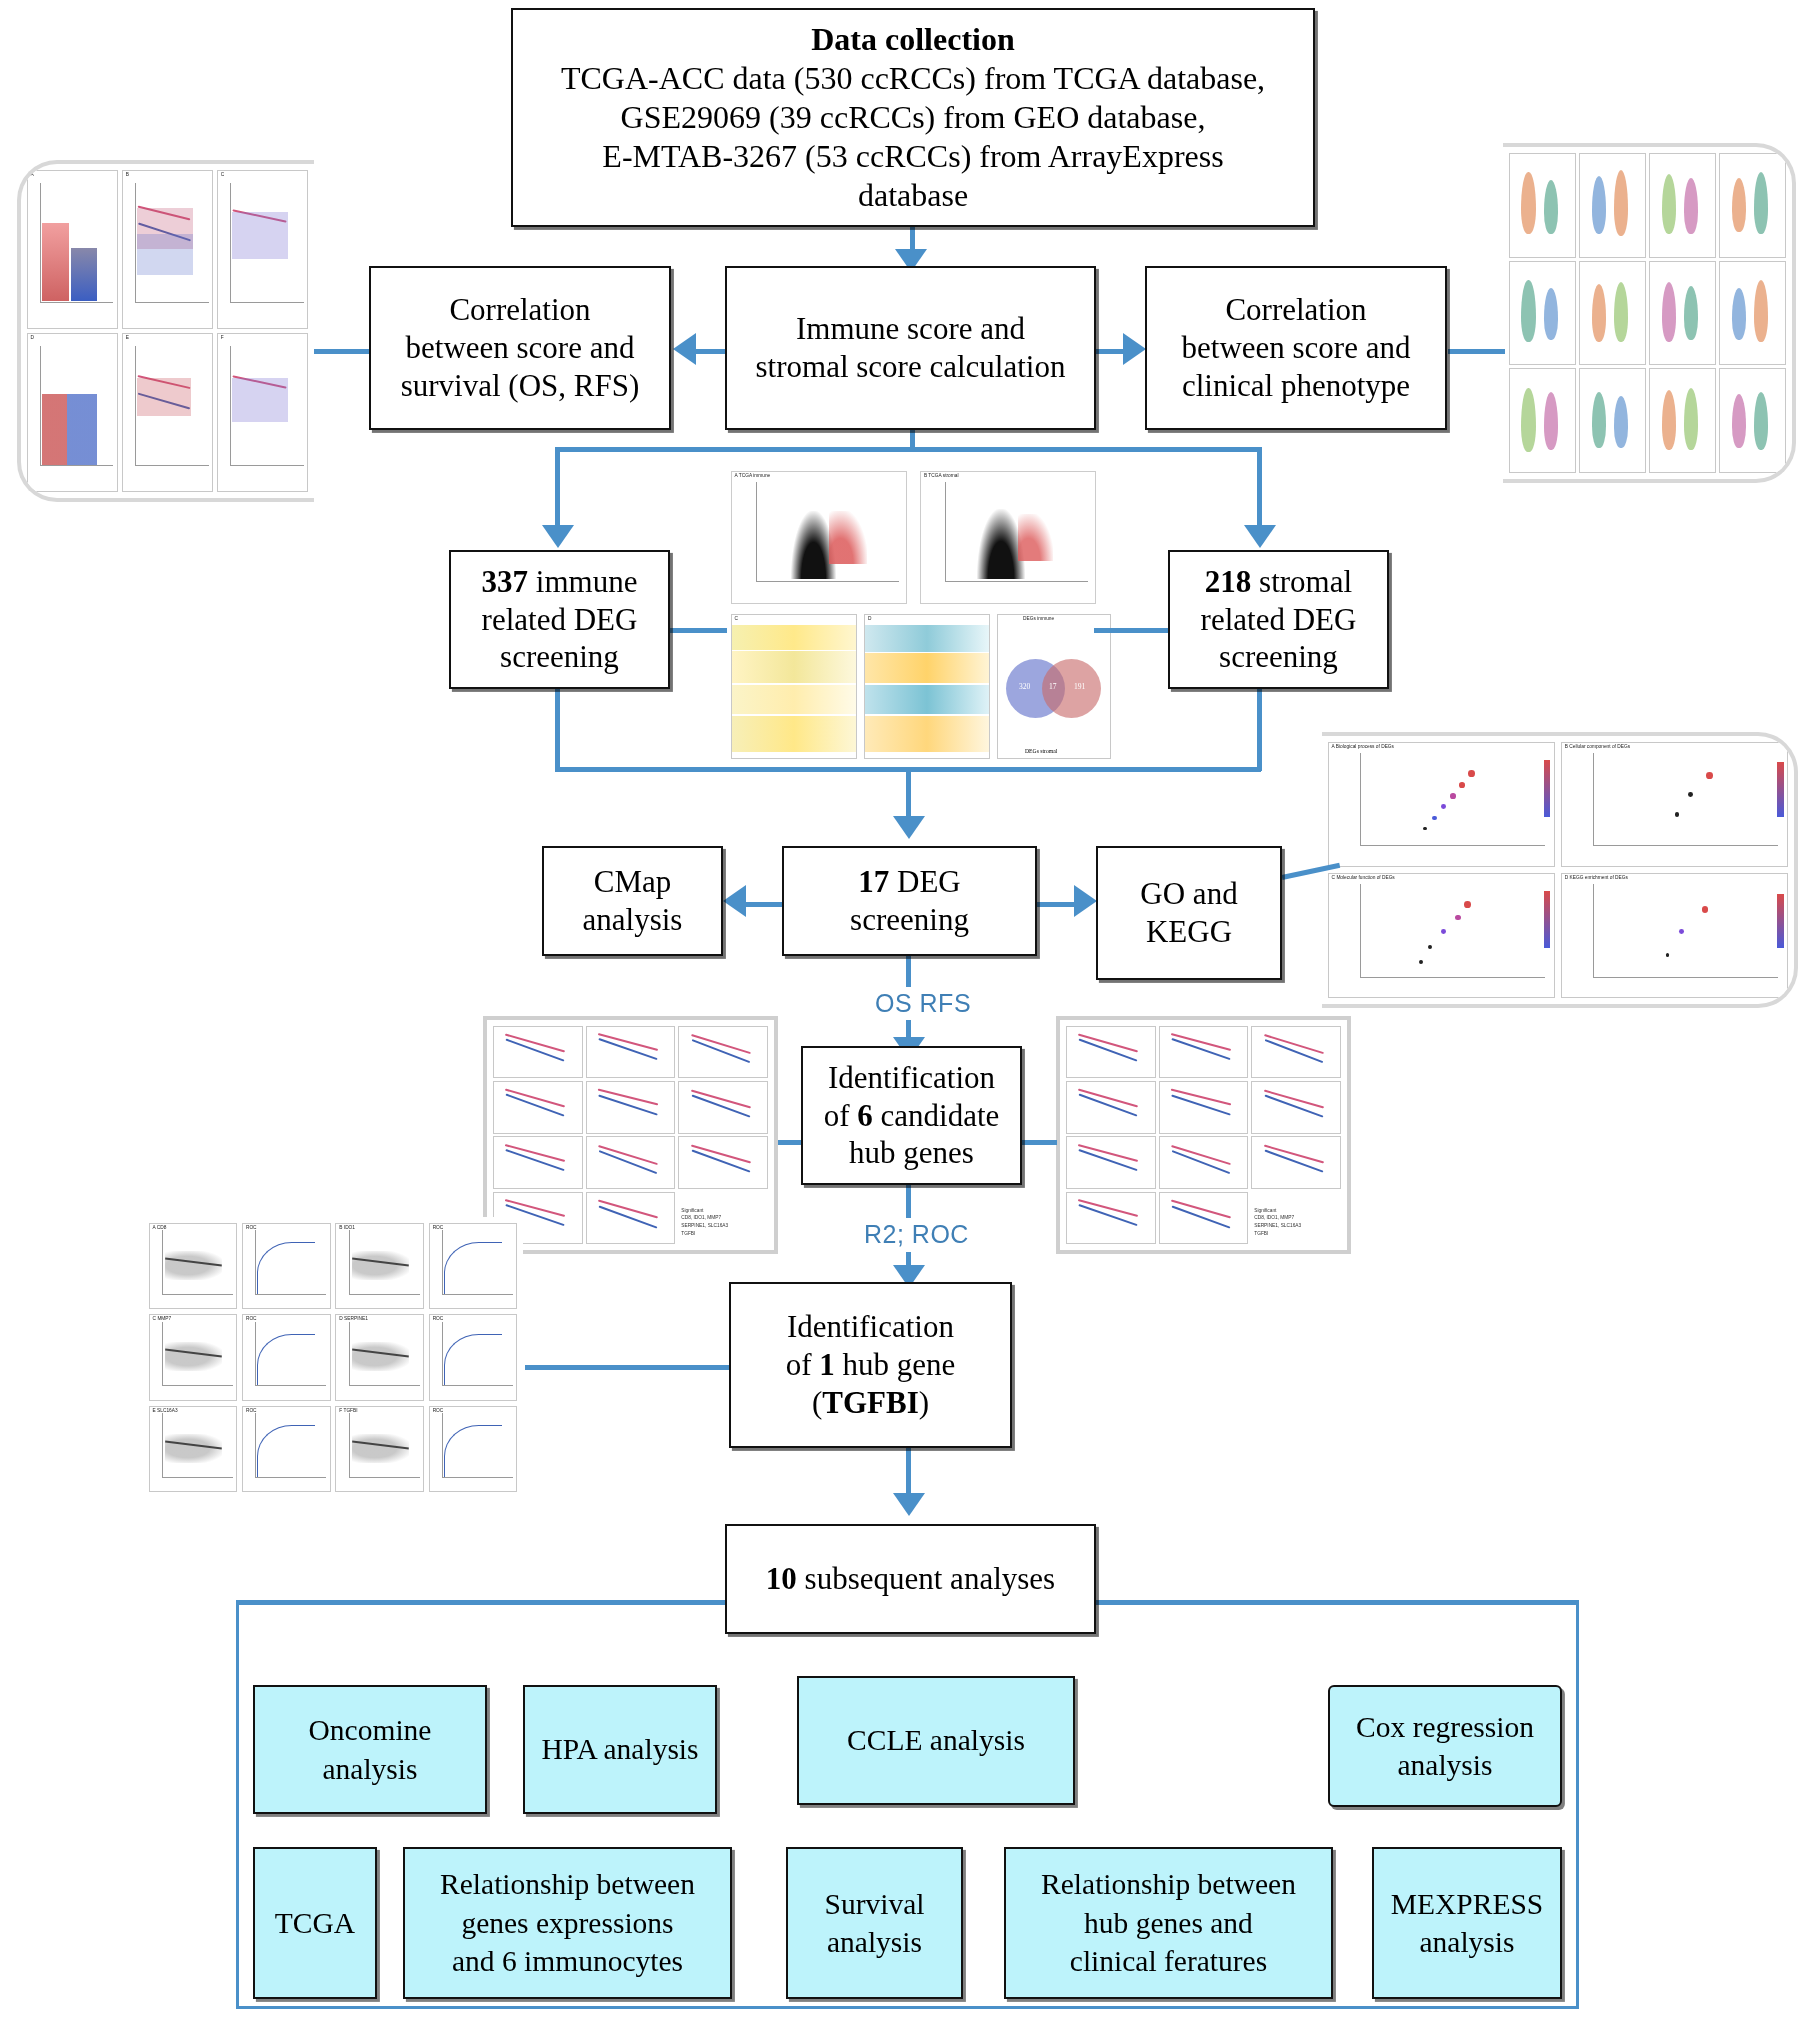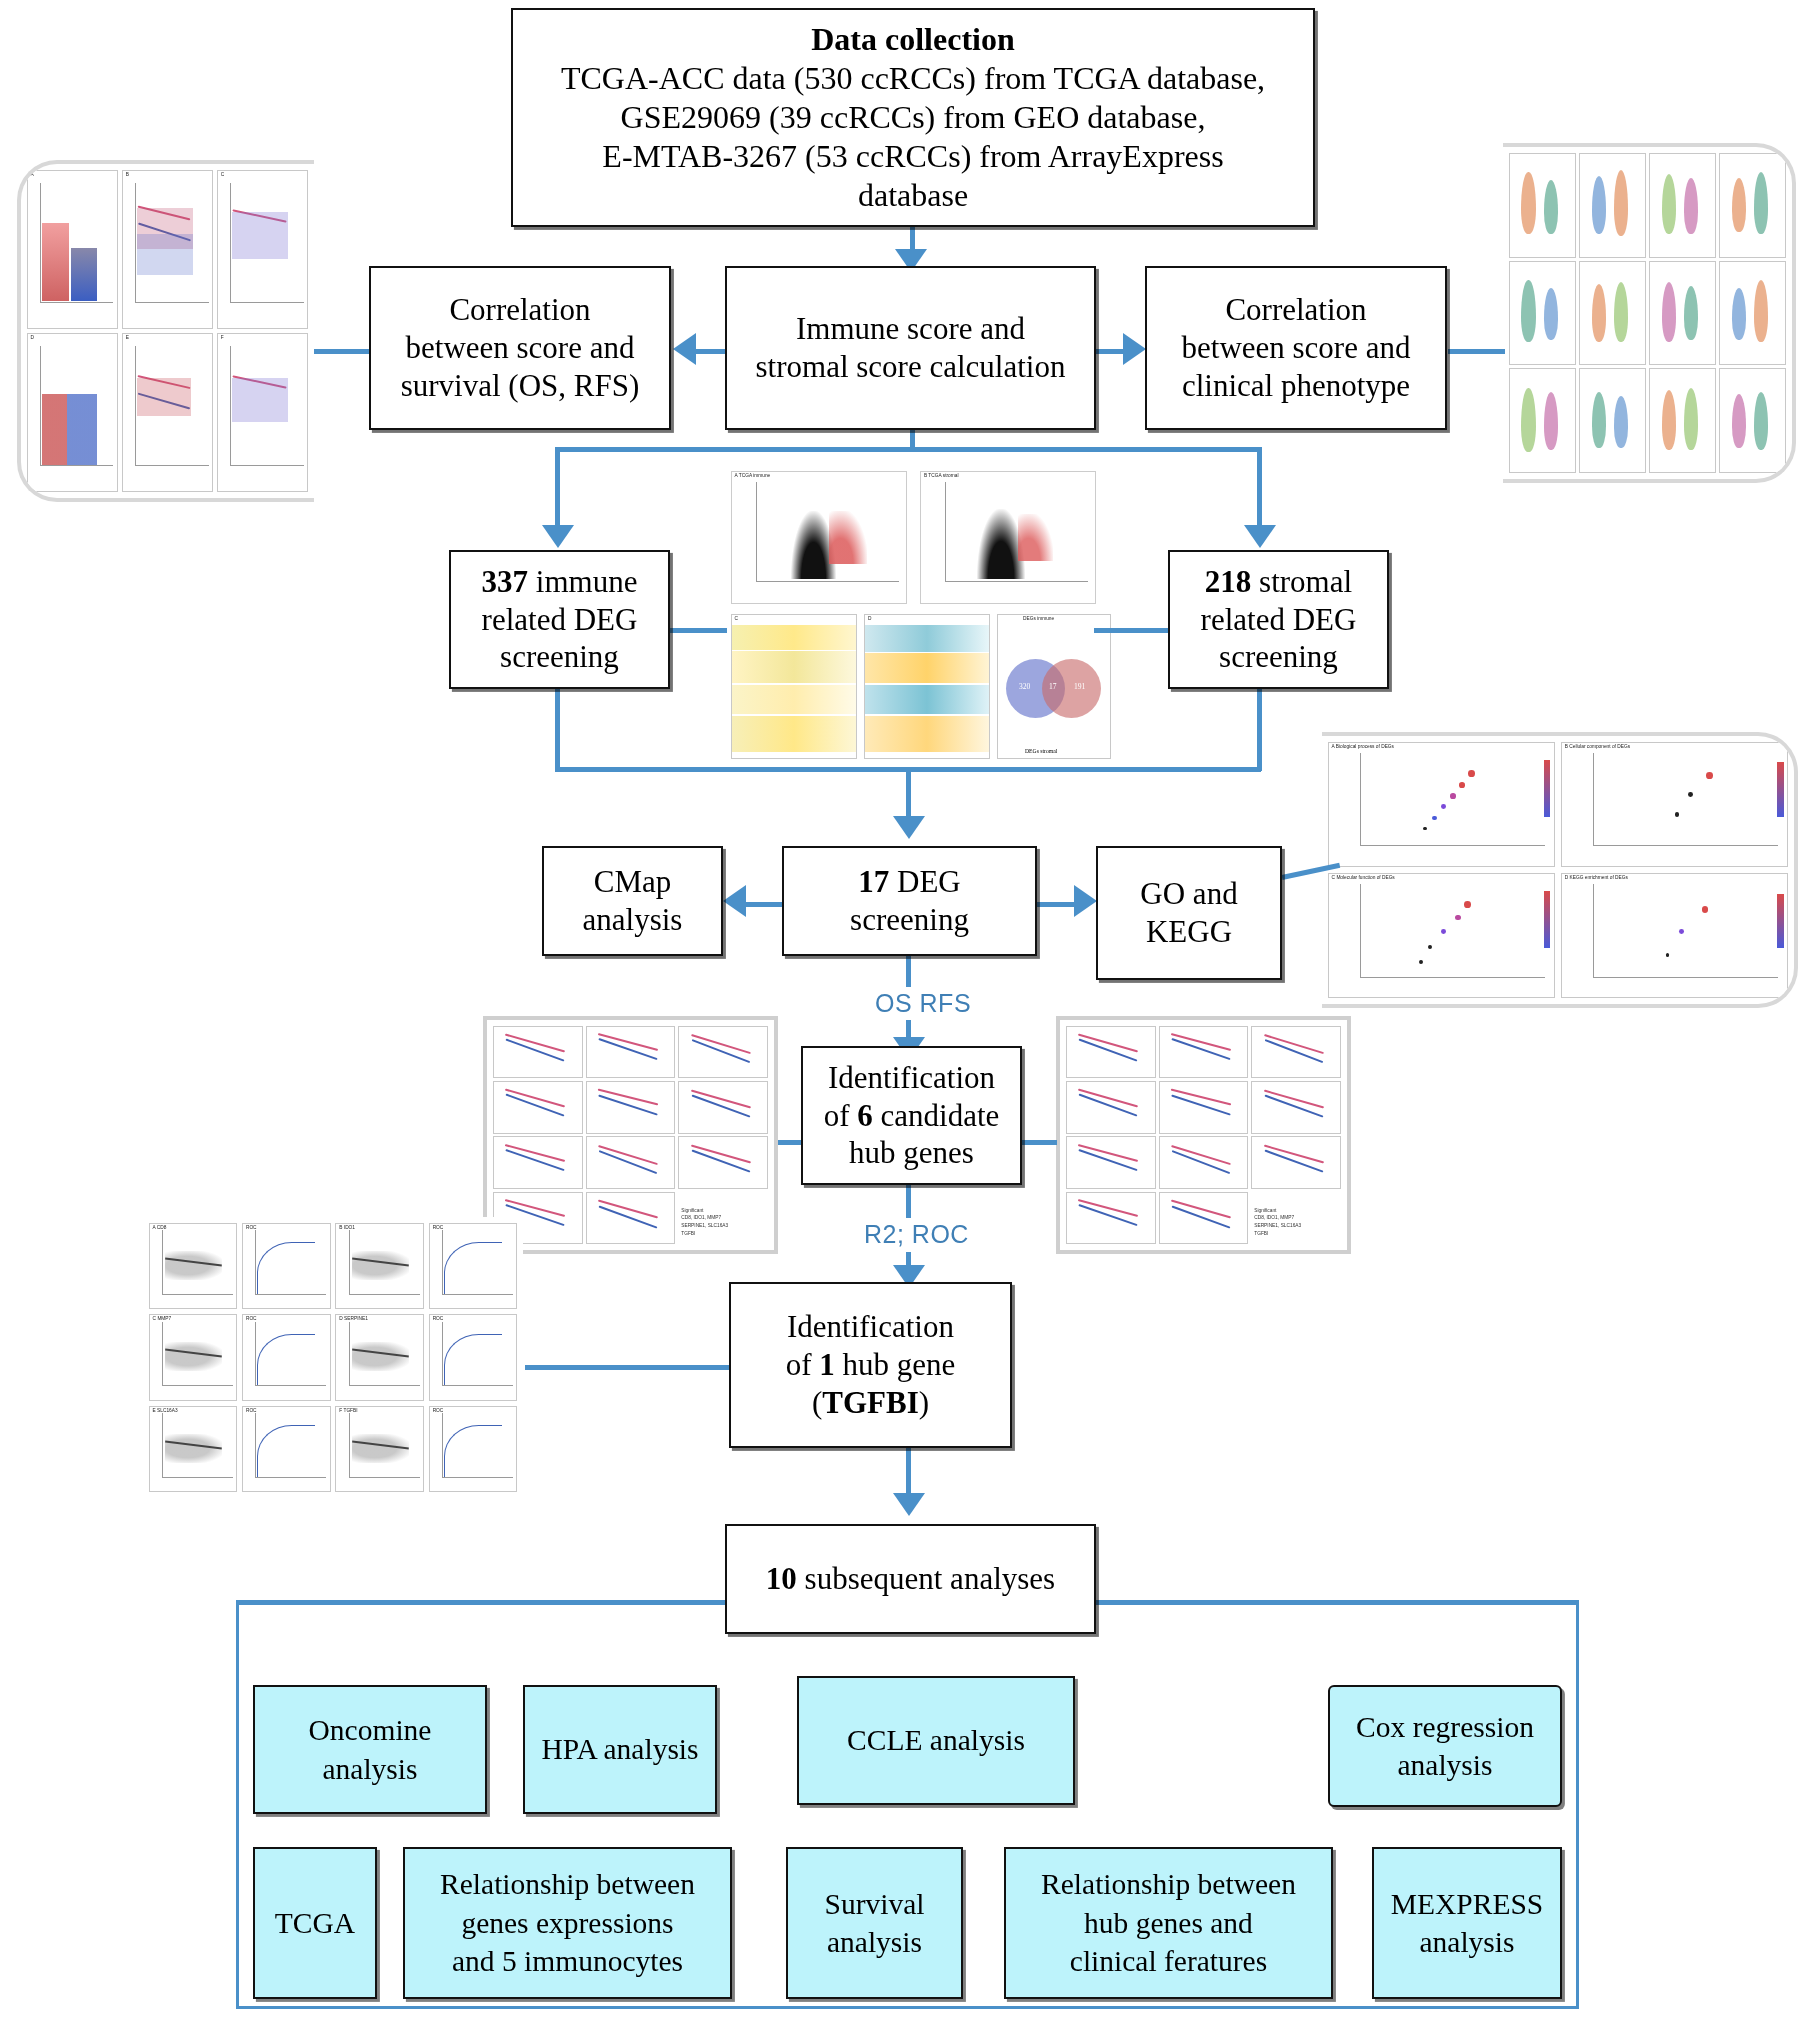--- a/index.html
+++ b/index.html
@@ -694,21 +694,21 @@
 
   <div class="box cyan" style="left:253px;top:1847px;width:124px;height:152px;">
     <span class="t">
       <span>TCGA</span>
     </span>
   </div>
   <div class="box cyan" style="left:403px;top:1847px;width:329px;height:152px;">
     <span class="t">
       <span>Relationship between</span><br>
       <span>genes expressions</span><br>
-      <span>and 5 immunocytes</span>
+      <span>and 6 immunocytes</span>
     </span>
   </div>
   <div class="box cyan" style="left:786px;top:1847px;width:177px;height:152px;">
     <span class="t">
       <span>Survival</span><br>
       <span>analysis</span>
     </span>
   </div>
   <div class="box cyan" style="left:1004px;top:1847px;width:329px;height:152px;">
     <span class="t">

